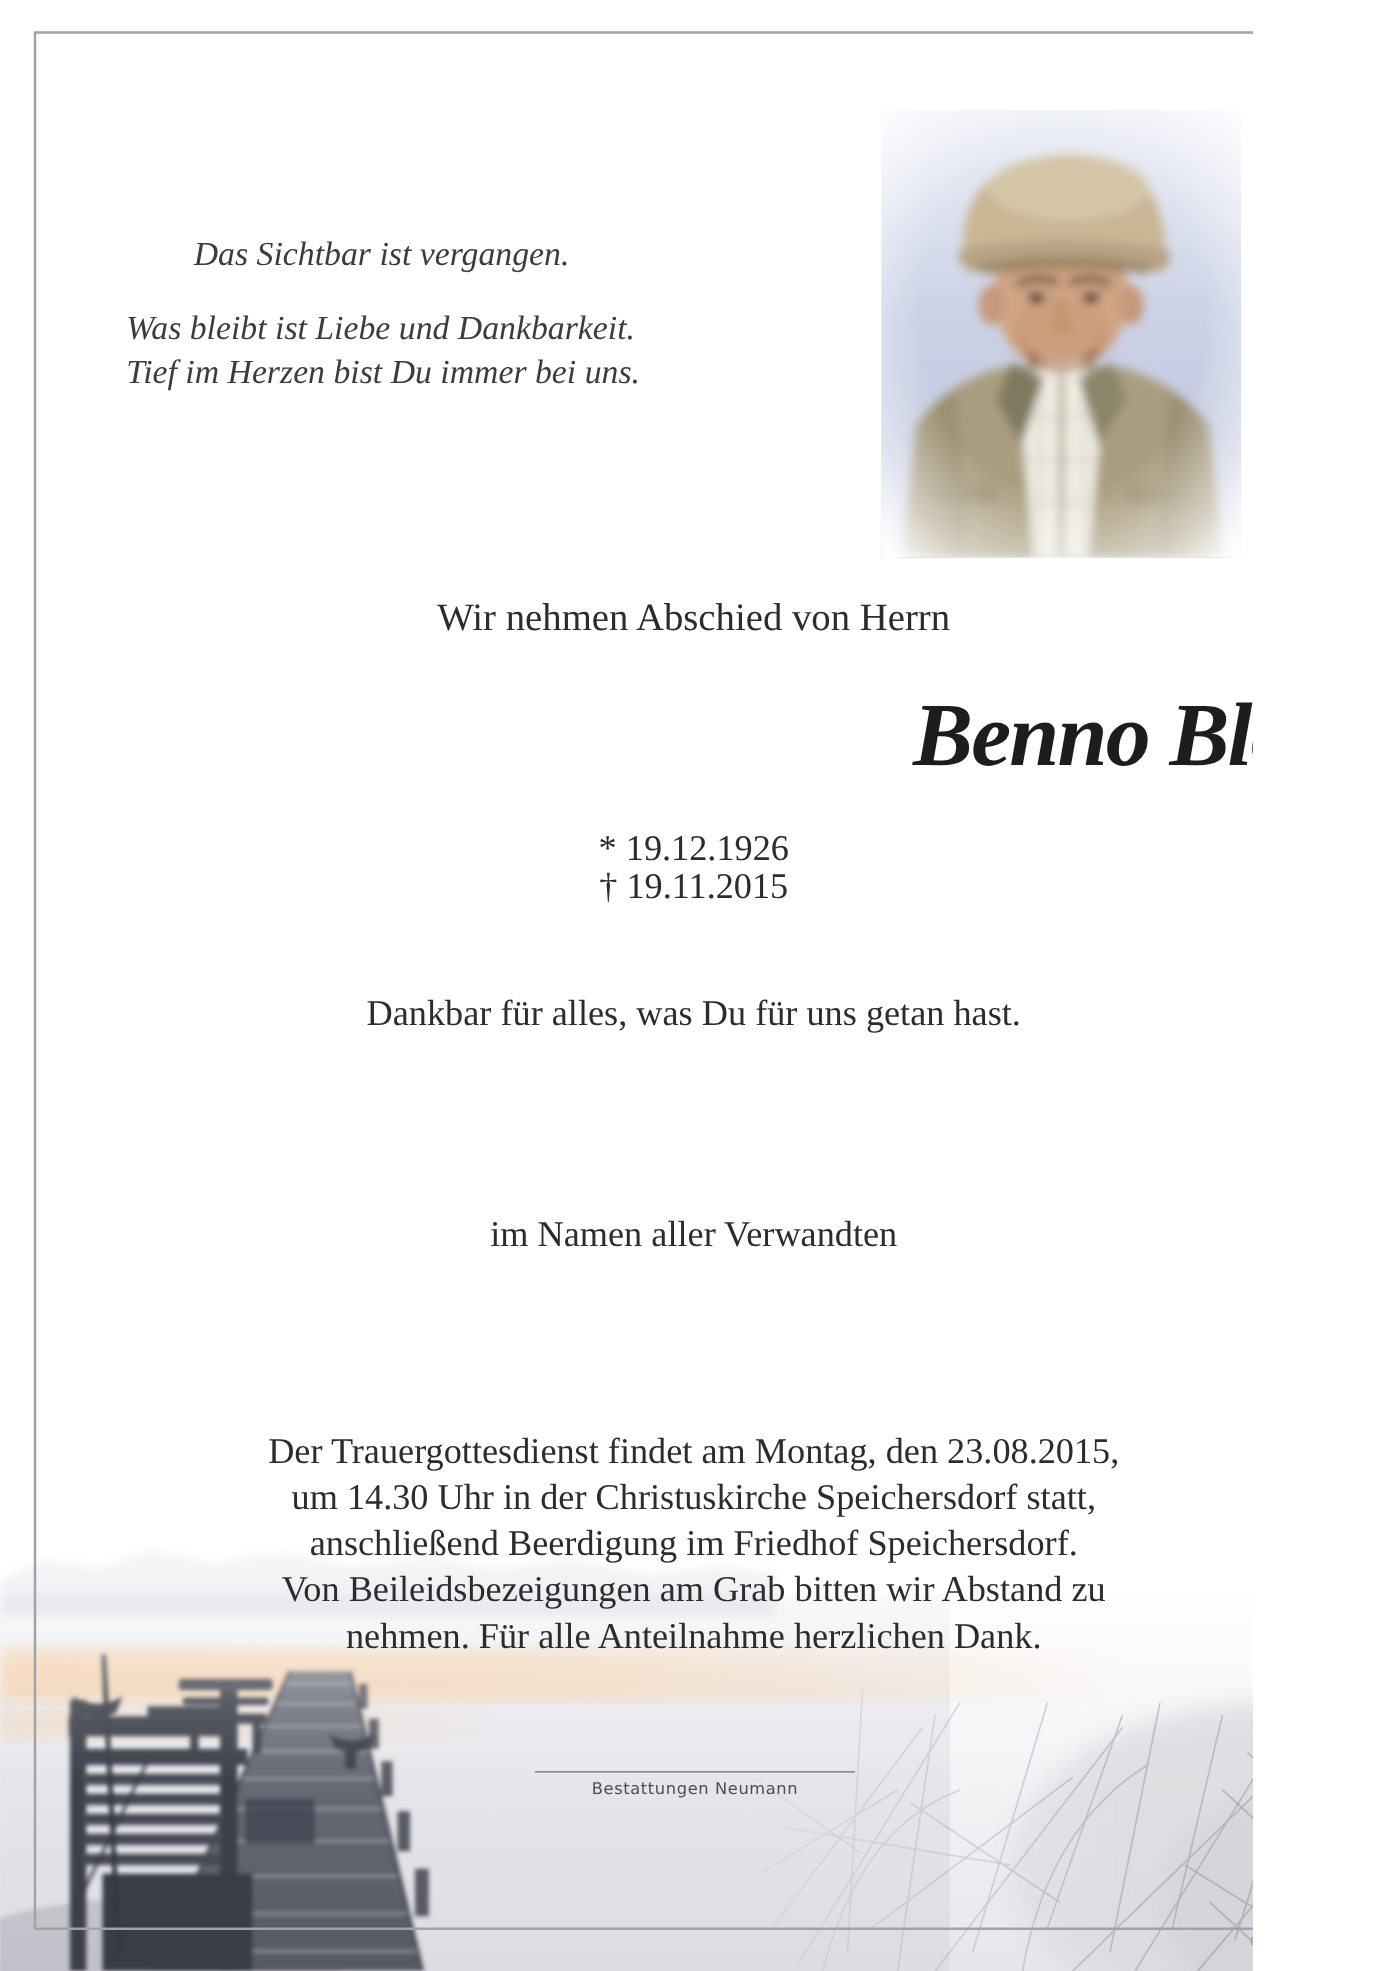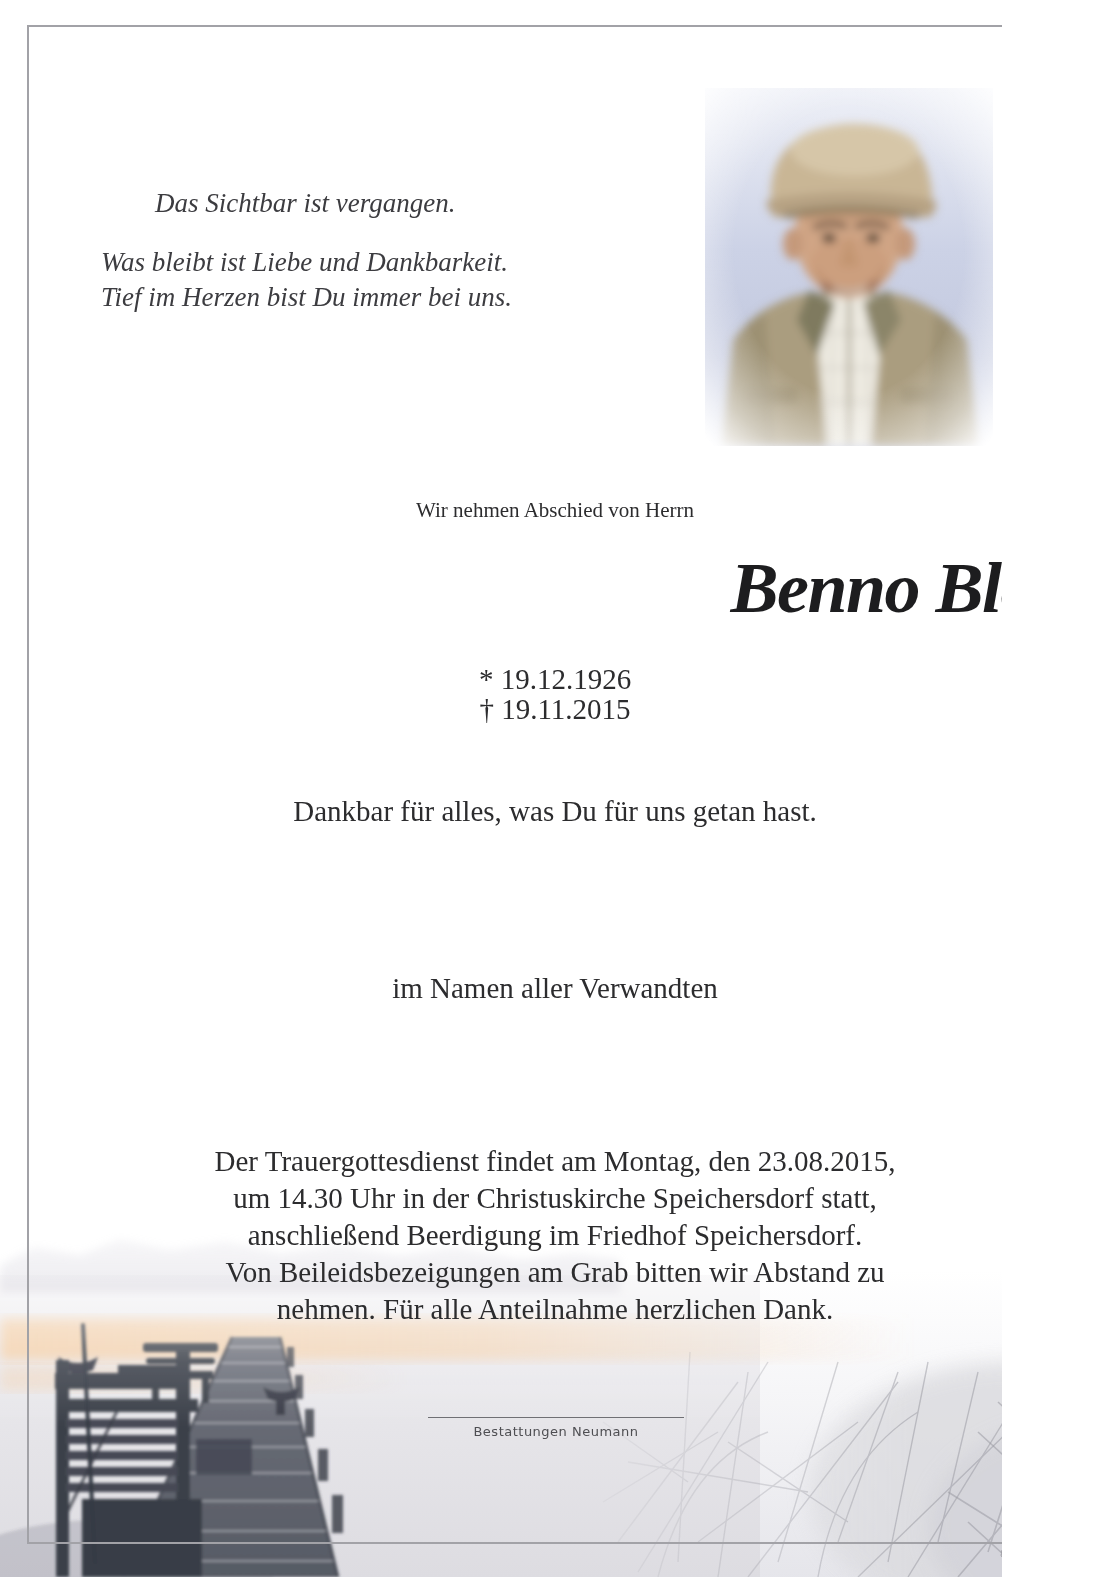--- a/index.html
+++ b/index.html
@@ -24,21 +24,21 @@
     position:absolute; left:705px; top:88px; width:288px; height:358px; z-index:4;
     box-shadow:inset 0 0 26px 14px #ffffff;
   }
   .portrait svg { display:block; width:100%; height:100%; }
   
   .txt { position:absolute; z-index:4; }
   .center { left:10px; width:1090px; text-align:center; }
   .quote { font-style:italic; font-size:27px; color:#3c3c40; }
   .quote-1 { left:155px; top:188px; }
   .quote-23 { left:101px; top:245px; line-height:35px; }
-  .intro { top:498px; font-size:21px; }
+  .intro { top:476px; font-size:31px; }
   .name  { top:548px; font-size:72px; font-weight:bold; font-style:italic;
            letter-spacing:-1.5px; color:#1d1d1f; margin:0; line-height:80px;text-align:right; }
   .birth { top:663px; font-size:29px; }
   .death { top:693px; font-size:29px; }
   .thanks { top:795px; font-size:29px; }
   .mourners { top:831px; font-size:29px; font-weight:bold; line-height:37px; color:#262628; }
   .relatives { top:972px; font-size:29px; }
   .sched { font-size:29px; line-height:37px; }
   .sched-1 { top:1063px; }
   .sched-2 { top:1143px; }

